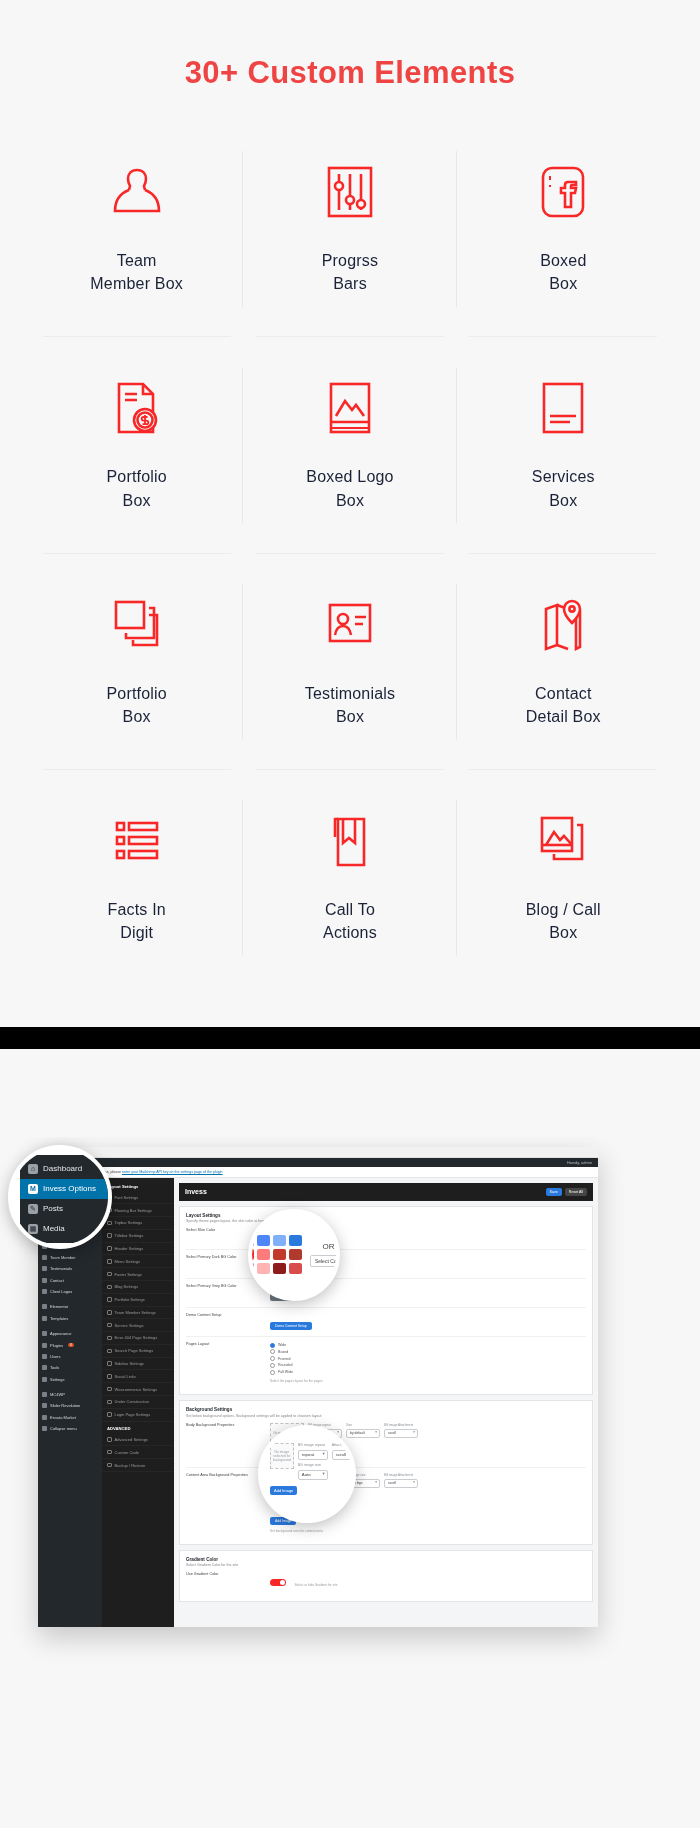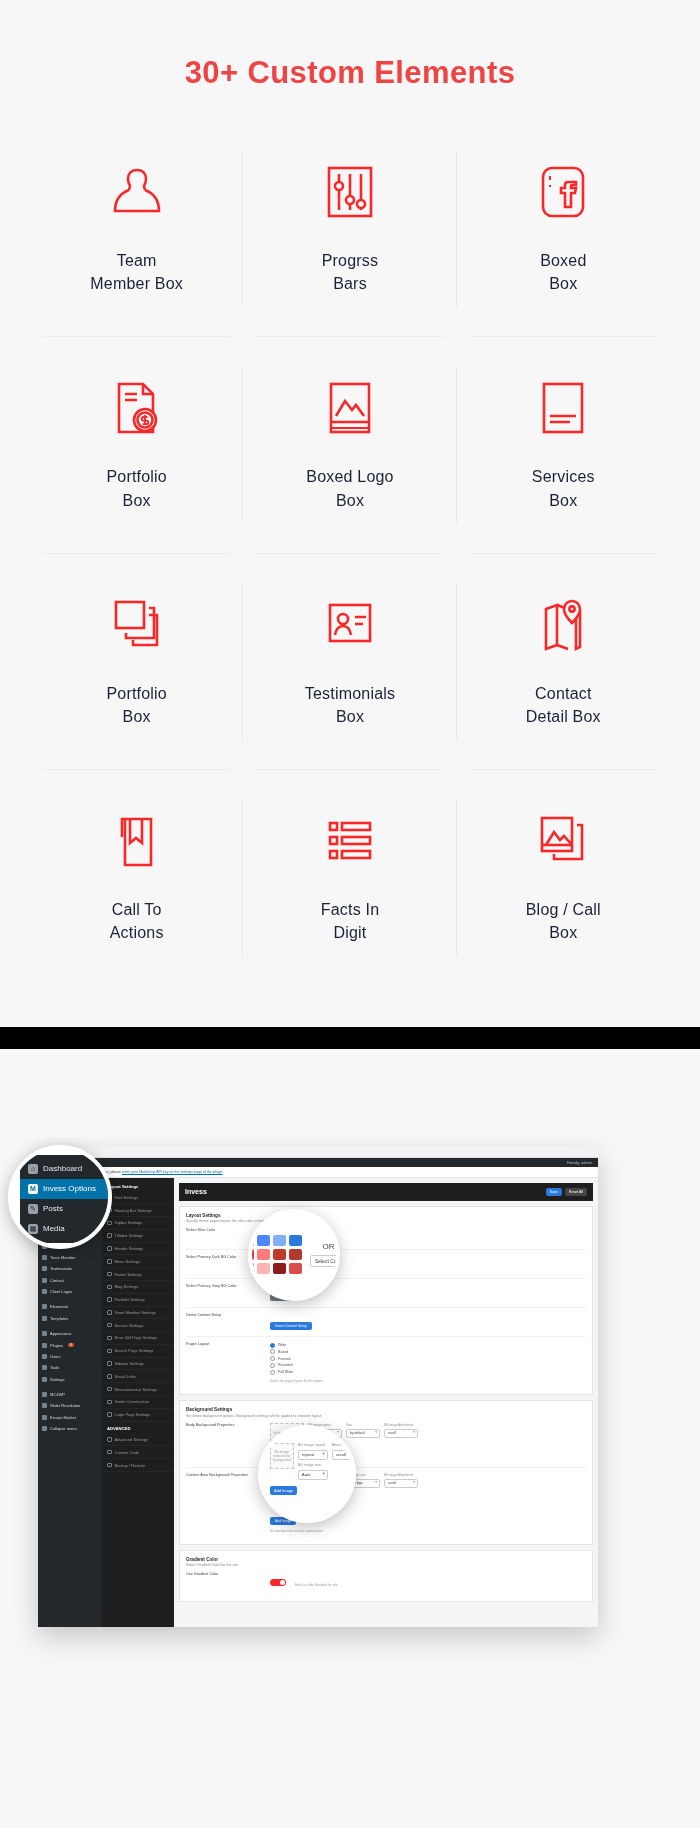--- a/index.html
+++ b/index.html
@@ -419,42 +419,42 @@
             <path d="M34 4c-4.5 0-8 3.6-8 8 0 6 8 14 8 14s8-8 8-14c0-4.4-3.5-8-8-8z" fill="#f7f7f7"></path>
             <circle cx="34" cy="12" r="2.6"></circle>
           </svg>
         </div>
         <div class="cell-label">Contact
 Detail Box</div>
       </div>
 
       <div class="cell">
         <div class="icon-wrap">
-          <svg width="50" height="56" viewBox="0 0 50 56" fill="none" stroke="#f82828" stroke-width="2.6">
-            <path d="M13 6h26v46H13z"></path>
-            <path d="M13 6h-3v18M18 6v24l6-5 6 5V6"></path>
-          </svg>
-        </div>
-        <div class="cell-label">Call To
-Actions</div>
-      </div>
-
-      <div class="cell">
-        <div class="icon-wrap">
           <svg width="52" height="56" viewBox="0 0 52 56" fill="none" stroke="#f82828" stroke-width="2.6">
             <rect x="6" y="10" width="7" height="7"></rect>
             <rect x="18" y="10" width="28" height="7"></rect>
             <rect x="6" y="24" width="7" height="7"></rect>
             <rect x="18" y="24" width="28" height="7"></rect>
             <rect x="6" y="38" width="7" height="7"></rect>
             <rect x="18" y="38" width="28" height="7"></rect>
           </svg>
         </div>
         <div class="cell-label">Facts In
 Digit</div>
+      </div>
+
+      <div class="cell">
+        <div class="icon-wrap">
+          <svg width="50" height="56" viewBox="0 0 50 56" fill="none" stroke="#f82828" stroke-width="2.6">
+            <path d="M13 6h26v46H13z"></path>
+            <path d="M13 6h-3v18M18 6v24l6-5 6 5V6"></path>
+          </svg>
+        </div>
+        <div class="cell-label">Call To
+Actions</div>
       </div>
 
       <div class="cell">
         <div class="icon-wrap">
           <svg width="52" height="56" viewBox="0 0 52 56" fill="none" stroke="#f82828" stroke-width="2.6">
             <rect x="5" y="5" width="30" height="33"></rect>
             <path d="M9 32l8-13 6 8 4-4 8 9"></path>
             <path d="M5 32h30"></path>
             <path d="M40 12h5v34H17v-5"></path>
           </svg>

